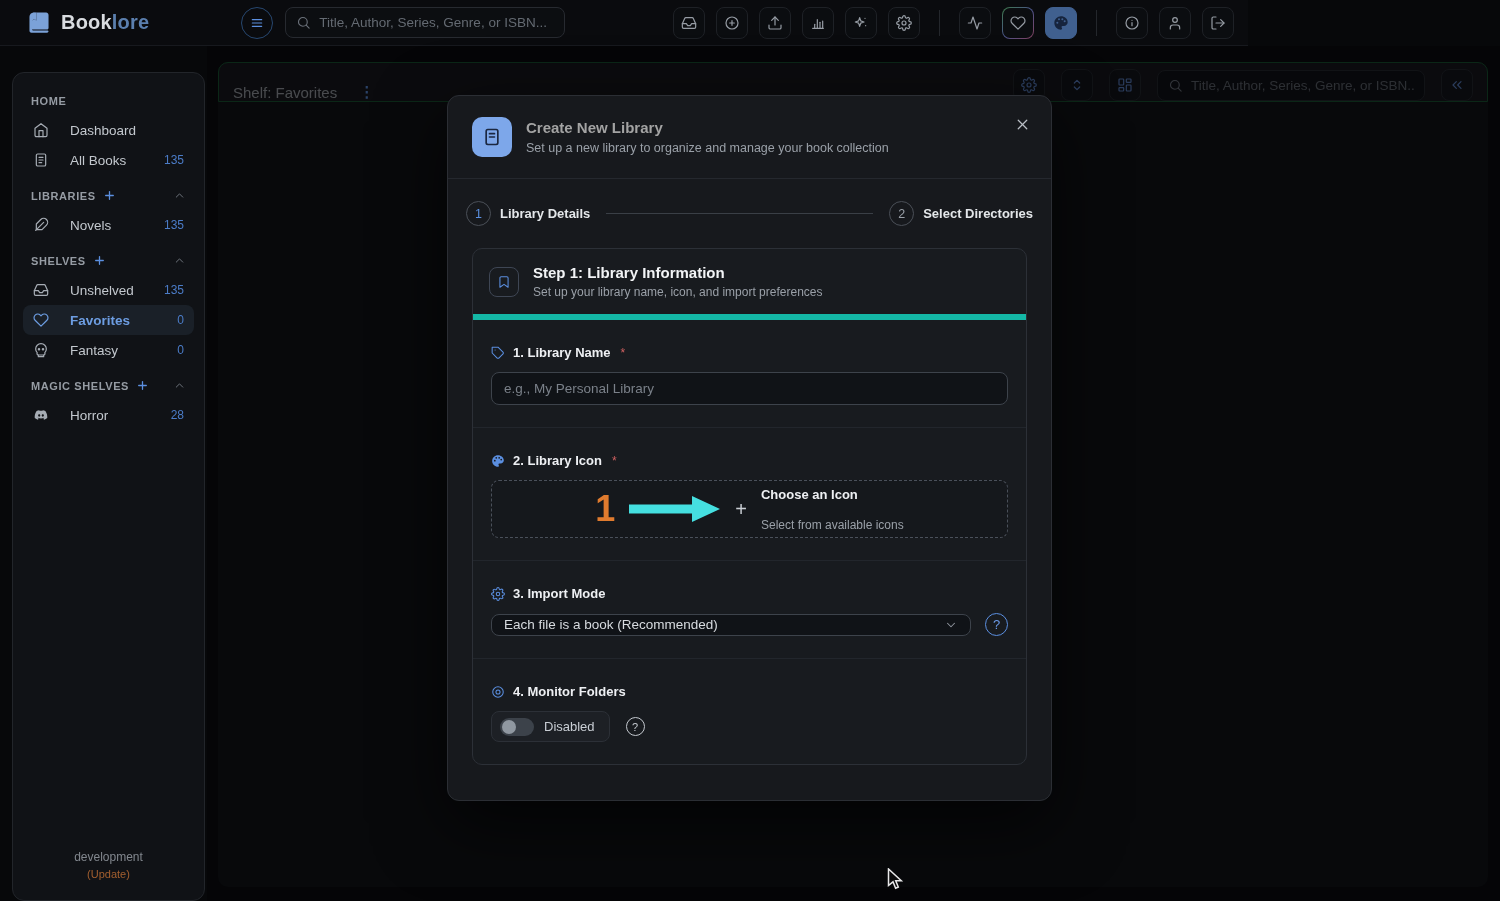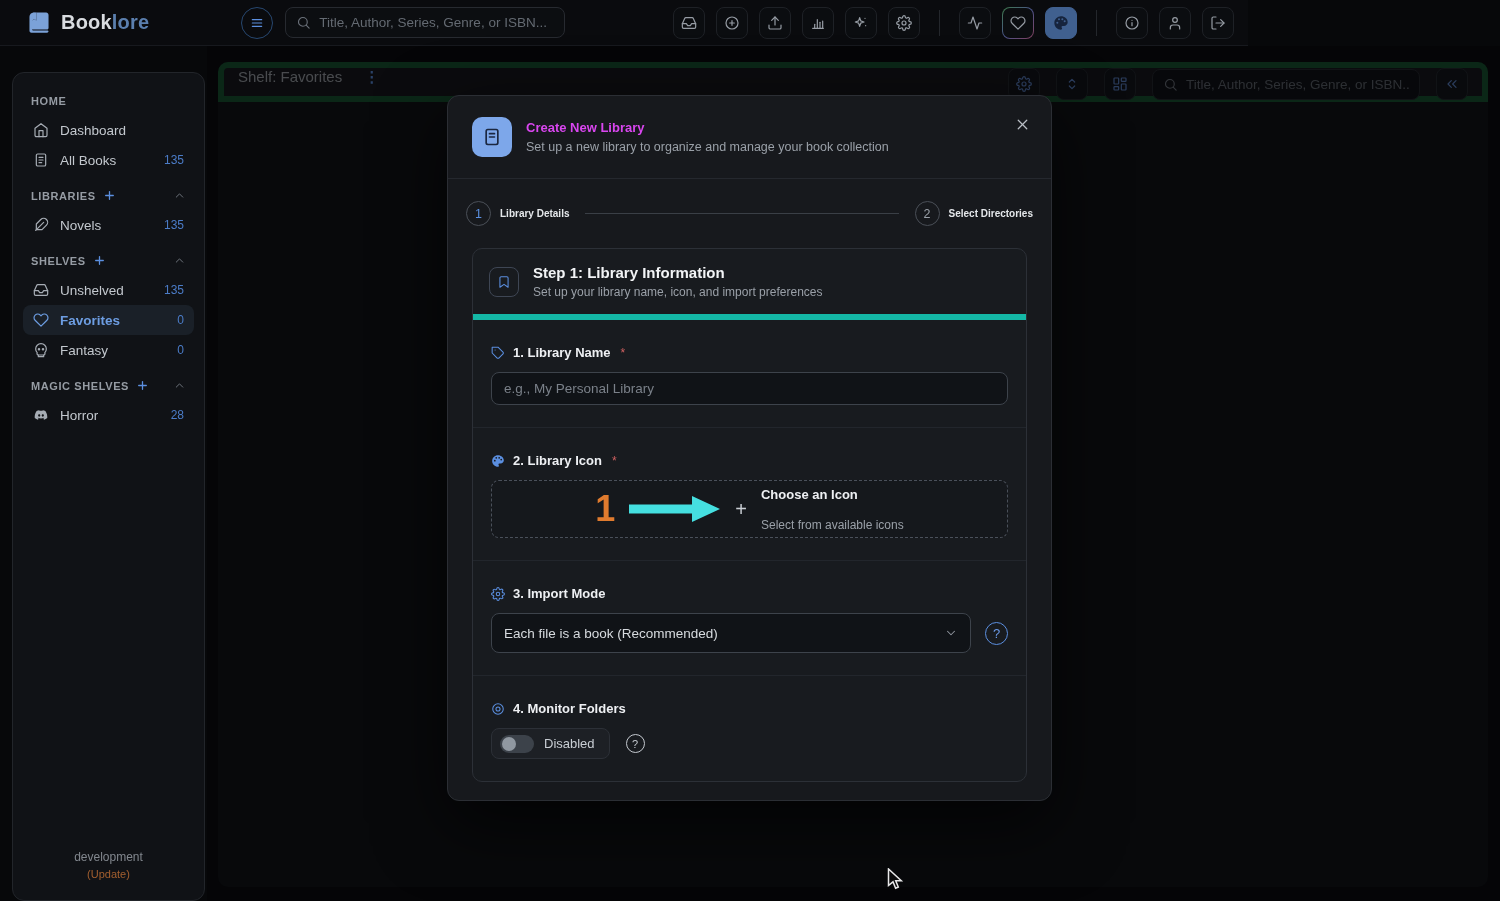--- a/index.html
+++ b/index.html
@@ -25,55 +25,55 @@
   .btn-heart { padding:1px; border:0; border-radius:8px; background:linear-gradient(135deg,#3e7a49,#4b548a,#83405c); width:32px; height:32px; cursor:pointer; }
   .btn-heart .inner { width:100%; height:100%; border-radius:7px; background:#0b0d10; color:#969ca4; display:flex; align-items:center; justify-content:center; }
   .tbtn.active { background:#40608f; border-color:#40608f; color:#16243d; }
 
   
   .sidebar { position:absolute; left:12px; top:72px; width:193px; height:829px; background:#101216; border:1px solid #22252a; border-radius:12px; padding:18px 10px 14px; display:flex; flex-direction:column; z-index:3; }
   .sec { margin-bottom:10px; }
   .sec-h { display:flex; align-items:center; padding:4px 8px 8px; color:#969ca4; font-size:11px; font-weight:bold; letter-spacing:.6px; }
   .sec-h .add { color:#5b8fe0; margin-left:7px; cursor:pointer; display:flex; }
   .sec-h .chev { margin-left:auto; color:#6f757d; cursor:pointer; display:flex; }
-  .nav-item { display:flex; align-items:center; gap:11px; padding:7px 10px; border-radius:8px; color:#c3c8ce; font-size:13.5px; cursor:pointer; }
+  .nav-item { display:flex; align-items:center; gap:21px; padding:7px 10px; border-radius:8px; color:#c3c8ce; font-size:13.5px; cursor:pointer; }
   .nav-item .nico { color:#a6acb4; display:flex; }
   .nav-item .count { margin-left:auto; color:#4b7cc8; font-size:12px; }
   .nav-item.active { background:#1a2028; color:#6d9de2; }
   .nav-item.active .nico { color:#6d9de2; }
   .side-foot { margin-top:auto; text-align:center; padding-bottom:6px; }
   .side-foot .env { color:#82878e; font-size:12px; }
   .side-foot .upd { color:#a35f2f; font-size:11px; margin-top:4px; cursor:pointer; }
 
   
   .main-panel { position:absolute; left:218px; top:62px; width:1270px; height:825px; background:#0e1013; border-radius:10px; z-index:1; }
-  .shelf-header { height:40px; background:#14161a; border:6px solid #14532d; border-radius:10px 10px 0 0; display:flex; align-items:flex-start; padding:0 14px; }
+  .shelf-header { height:40px; background:#14161a; border:1px solid #14532d; border-radius:10px 10px 0 0; display:flex; align-items:flex-end; padding:0 14px; }
   .shelf-title { color:#9da1a6; font-size:15px; }
   .vdots { color:#5b8fe0; margin-left:22px; font-size:15px; letter-spacing:0; cursor:pointer; font-weight:bold; }
   .sh-actions { margin-left:auto; display:flex; align-items:center; gap:16px; }
   .sbtn { width:32px; height:32px; border:1px solid #23262b; border-radius:8px; background:#101317; color:#5b82c6; display:flex; align-items:center; justify-content:center; cursor:pointer; }
   .sh-search { display:flex; align-items:center; gap:8px; width:268px; height:31px; background:#0d0f12; border:1px solid #23262b; border-radius:8px; padding:0 10px; color:#6b717a; }
   .sh-search input { flex:1; background:transparent; border:0; outline:none; color:#c6cbd1; font-size:13.5px; font-family:inherit; }
   .sh-search input::placeholder { color:#5e646c; }
 
   
   .overlay { position:absolute; left:207px; top:46px; right:0; bottom:0; background:rgba(3,4,6,0.55); z-index:5; }
   .modal { position:absolute; left:447px; top:95px; width:605px; height:706px; background:#17191d; border:1px solid #2b2e34; border-radius:12px; z-index:10; display:flex; flex-direction:column; box-shadow:0 24px 70px rgba(0,0,0,.65); }
   .m-head { display:flex; align-items:center; gap:14px; padding:21px 24px; border-bottom:1px solid #25282e; position:relative; }
   .m-appicon { width:40px; height:40px; border-radius:10px; background:#7da7ea; color:#1b2740; display:flex; align-items:center; justify-content:center; flex:none; }
   .m-appicon svg { width:20px; height:20px; stroke-width:2; }
-  .m-title { color:#d946ef; font-size:13px; font-weight:bold; }
+  .m-title { color:#a3a3a3; font-size:15px; font-weight:bold; }
   .m-sub { color:#9aa0a8; font-size:12.5px; margin-top:5px; }
   .m-close { position:absolute; right:20px; top:20px; background:none; border:0; color:#b9bec5; cursor:pointer; }
 
   .steps { display:flex; align-items:center; padding:22px 18px 8px; }
   .step-circle { width:25px; height:25px; border-radius:50%; border:1.5px solid #4a4f57; display:flex; align-items:center; justify-content:center; font-size:12.5px; flex:none; }
   .step-circle.c1 { color:#5b8fe0; }
   .step-circle.c2 { color:#9aa0a8; }
-  .step-label { margin-left:9px; color:#e4e7ea; font-size:10px; font-weight:bold; }
+  .step-label { margin-left:9px; color:#e4e7ea; font-size:13px; font-weight:bold; }
   .step-line { flex:1; height:1px; background:#3a3f46; margin:0 16px; }
 
   .card { margin:14px 24px 0; border:1px solid #2c3037; border-radius:10px; background:#181b1f; }
   .card-h { display:flex; align-items:center; gap:14px; padding:15px 16px; border-bottom:6px solid #14b8a6; }
   .bm-box { width:30px; height:30px; border:1px solid #3e4654; border-radius:8px; color:#5b8fe0; display:flex; align-items:center; justify-content:center; flex:none; }
   .card-h .t { color:#f2f4f6; font-size:15px; font-weight:bold; }
   .card-h .s { color:#9aa0a8; font-size:12px; margin-top:4px; }
   .m-section { padding:25px 18px 22px; border-bottom:1px solid #22262c; }
   .m-section.last { border-bottom:0; }
   .f-label { display:flex; align-items:center; gap:8px; margin-bottom:12px; }
@@ -83,21 +83,21 @@
   .txt-input { width:100%; height:33px; background:#101317; border:1px solid #3d434b; border-radius:8px; padding:0 12px; color:#d7dbdf; font-size:13.5px; font-family:inherit; outline:none; }
   .txt-input::placeholder { color:#7a8089; }
 
   .icon-drop { height:58px; border:1px dashed #4a505a; border-radius:8px; background:#15181c; display:flex; align-items:center; justify-content:center; gap:14px; }
   .annot-num { color:#e07b2e; font-size:36px; font-weight:bold; line-height:1; }
   .plus-glyph { color:#c9ced4; font-size:20px; font-weight:300; }
   .choose-t { color:#eef0f3; font-size:13px; font-weight:bold; }
   .choose-s { color:#9aa0a8; font-size:12px; margin-top:16px; }
 
   .select-row { display:flex; align-items:center; gap:14px; }
-  .select-box { flex:1; height:40px; background:#101317; border:1px solid #3d434b; border-radius:8px; display:flex; align-items:center; padding:0 12px; color:#d7dbdf; font-size:13.5px; cursor:pointer; }
+  .select-box { flex:1; height:22px; background:#101317; border:1px solid #3d434b; border-radius:8px; display:flex; align-items:center; padding:0 12px; color:#d7dbdf; font-size:13.5px; cursor:pointer; }
   .select-box .cd { margin-left:auto; color:#8f959d; display:flex; }
   .help-blue { width:23px; height:23px; border-radius:50%; border:1.5px solid #5b8fe0; color:#6b9ae8; font-size:13px; display:flex; align-items:center; justify-content:center; cursor:pointer; flex:none; }
   .help-gray { width:19px; height:19px; border-radius:50%; border:1.5px solid #c3c8ce; color:#c3c8ce; font-size:11px; display:flex; align-items:center; justify-content:center; cursor:pointer; flex:none; }
 
   .toggle-row { display:flex; align-items:center; gap:16px; }
   .toggle-box { display:inline-flex; align-items:center; gap:10px; height:31px; padding:0 14px 0 8px; background:#1d2025; border:1px solid #2c3037; border-radius:8px; cursor:pointer; }
   .switch { width:34px; height:18px; border-radius:9px; background:#3c424a; position:relative; flex:none; }
   .switch .knob { position:absolute; left:2px; top:2px; width:14px; height:14px; border-radius:50%; background:#9098a1; }
   .toggle-box .tl { color:#c9ced4; font-size:13px; }
 

